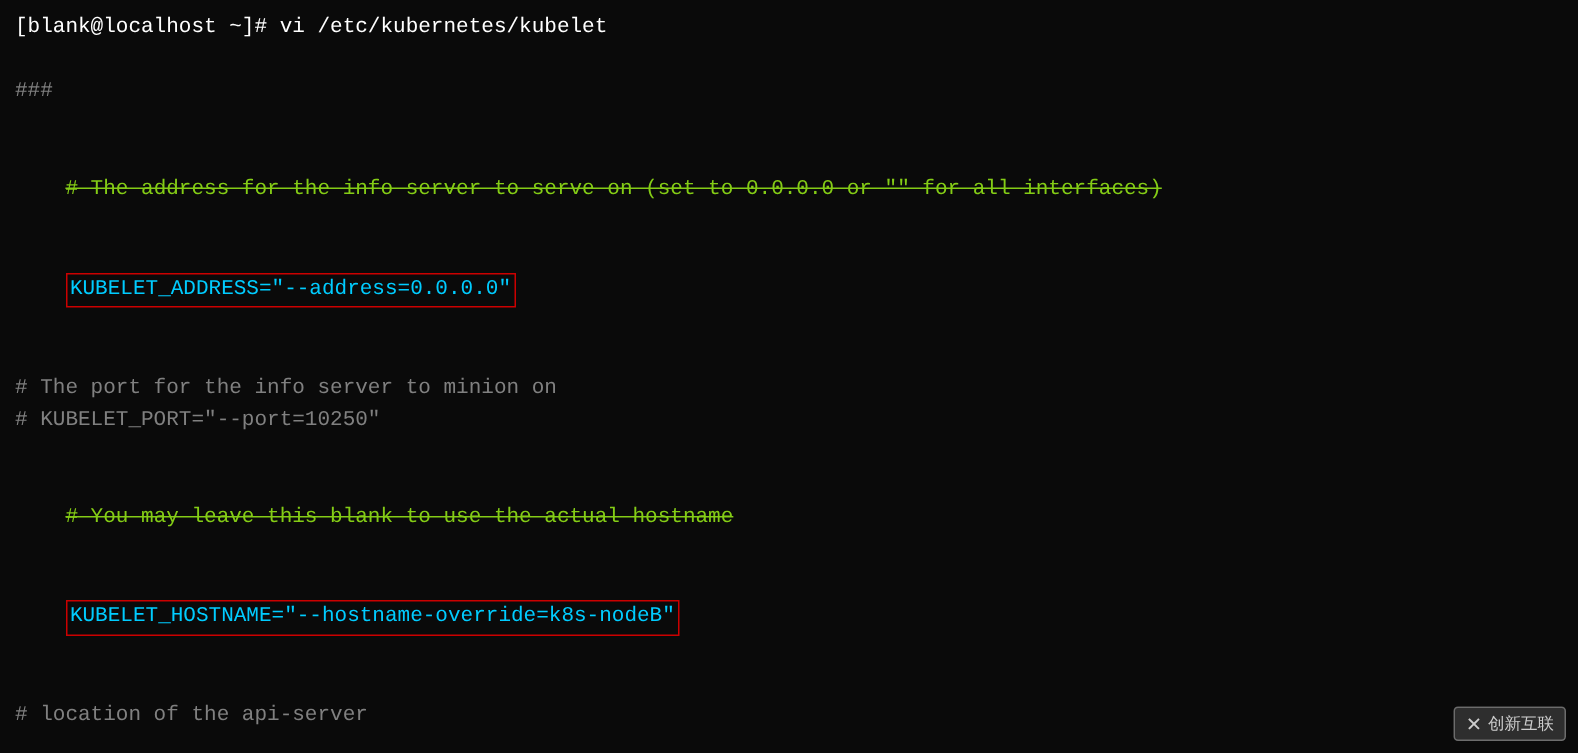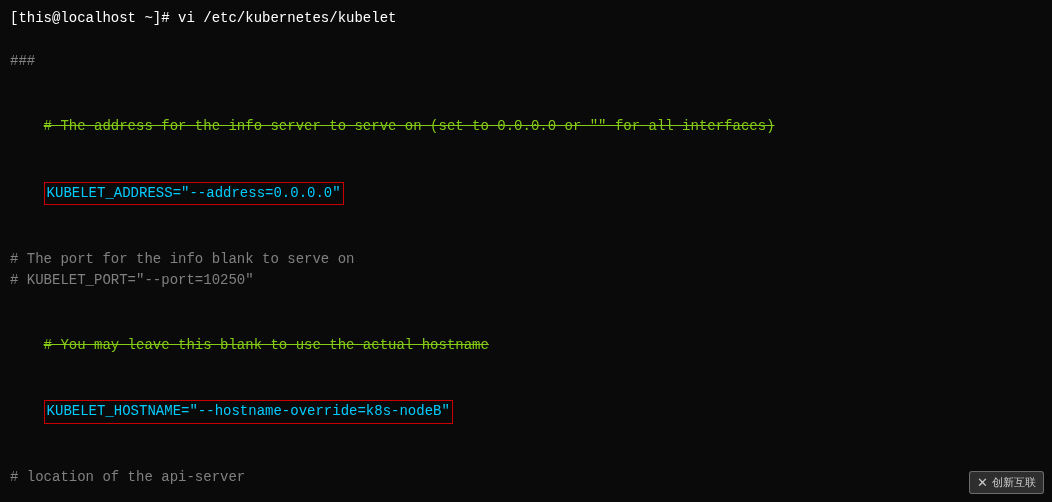--- a/index.html
+++ b/index.html
@@ -71,40 +71,40 @@
 
     .watermark-icon {
       font-size: 13px;
     }
   </style>
 </head>
 <body>
 
 <div class="terminal">
 
-  <span class="line prompt">[this@localhost ~]# vi /etc/kubernetes/kubelet</span>
+  <span class="line prompt">[blank@localhost ~]# vi /etc/kubernetes/kubelet</span>
 
   <span class="line">&nbsp;</span>
 
   <span class="line comment">###</span>
 
 
   <span class="line">&nbsp;</span>
 
   <span class="line">
     <span class="strikethrough"># The address for the info server to serve on (set to 0.0.0.0 or "" for all interfaces)</span>
   </span>
 
   <span class="line">
     <span class="boxed">KUBELET_ADDRESS="--address=0.0.0.0"</span>
   </span>
 
   <span class="line">&nbsp;</span>
 
-  <span class="line comment"># The port for the info blank to serve on</span>
+  <span class="line comment"># The port for the info server to minion on</span>
 
   <span class="line comment"># KUBELET_PORT="--port=10250"</span>
 
   <span class="line">&nbsp;</span>
 
   <span class="line">
     <span class="strikethrough"># You may leave this blank to use the actual hostname</span>
   </span>
 
   <span class="line">

